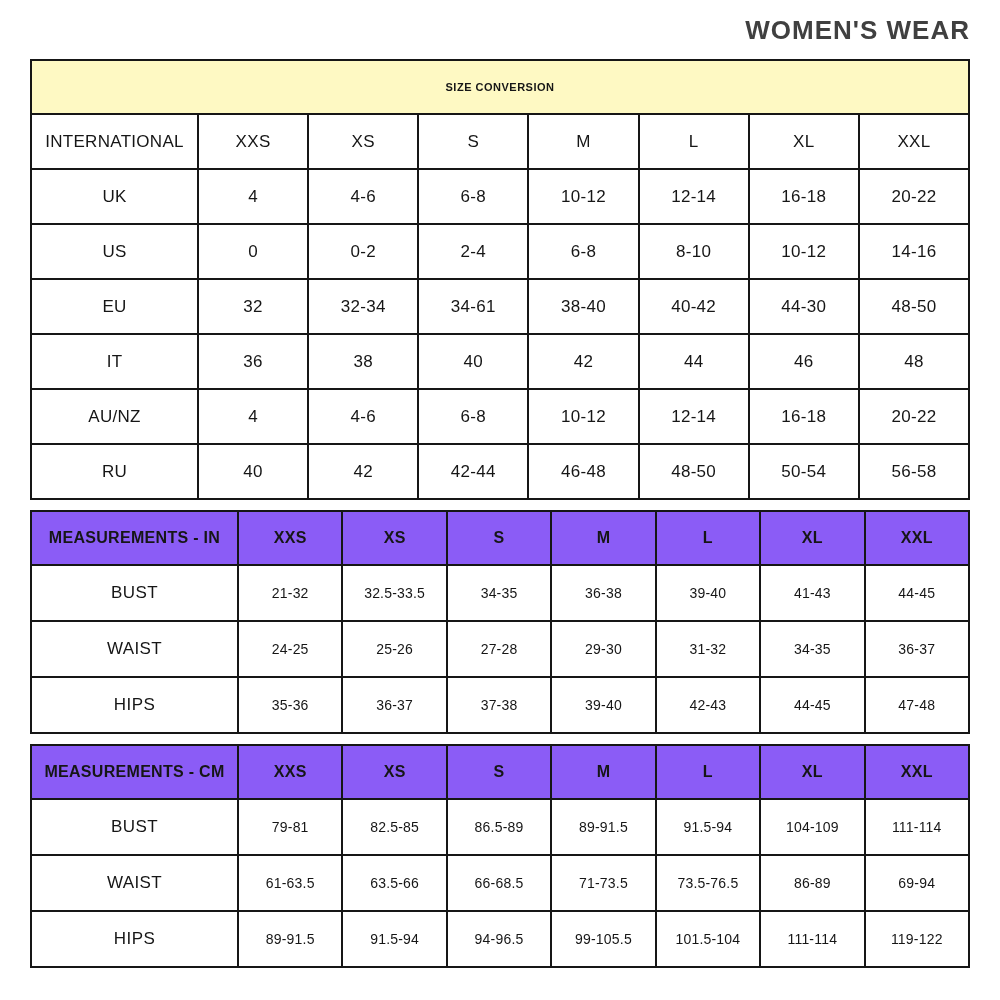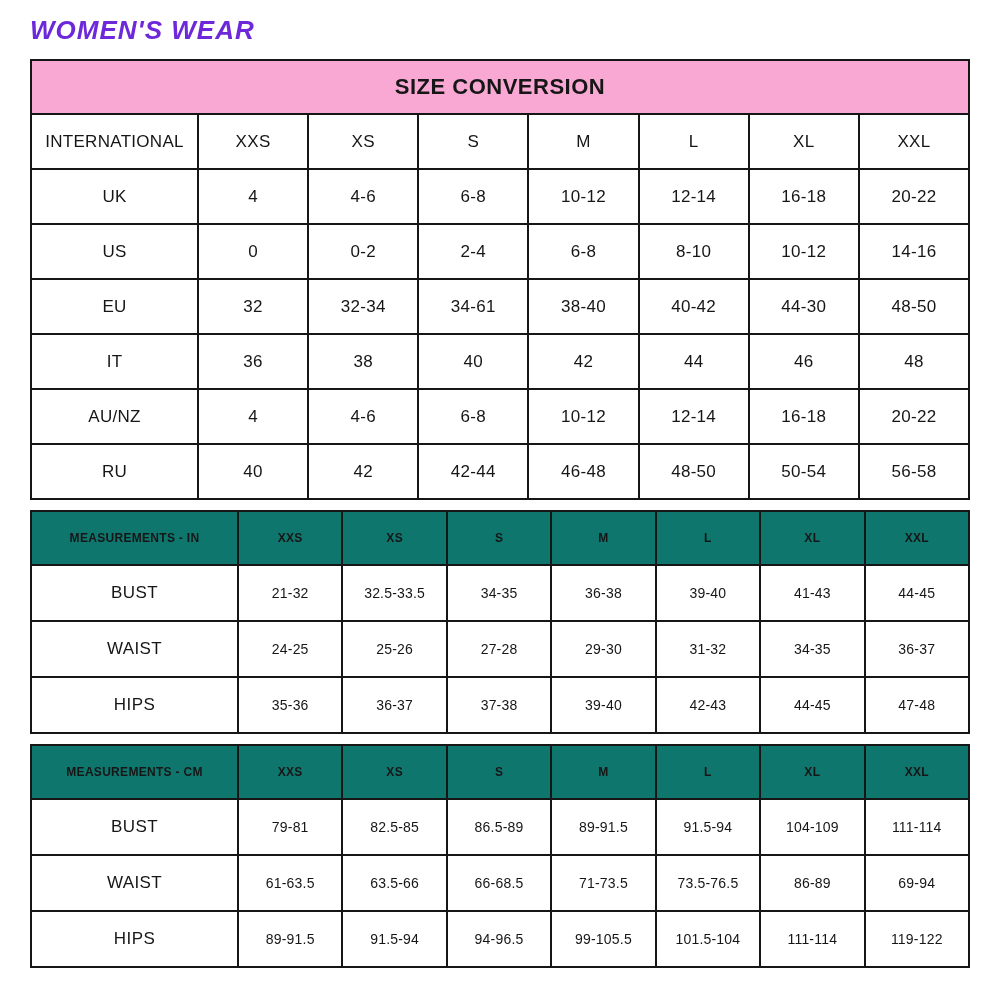--- a/index.html
+++ b/index.html
@@ -5,56 +5,55 @@
   html,body{margin:0;padding:0;}
   body{
     width:1000px;height:1000px;
     background:#ffffff;
     font-family:"Liberation Sans",sans-serif;
     color:#161616;
     -webkit-font-smoothing:antialiased;
   }
   .page{padding:0 30px;}
   .title{
-    text-align:left;
+    text-align:right;
     font-size:26px;
     font-weight:600;
     letter-spacing:1px;
     margin:15px 0 13px 0;
-    color:#6d28d9;
-    font-style:italic;
+    color:#404040;
   }
   table.tbl{
     border-collapse:collapse;
     width:100%;
     table-layout:fixed;
     margin-bottom:10px;
   }
   .tbl th,.tbl td{
     border:2px solid #161616;
     text-align:center;
     vertical-align:middle;
     padding:0 4px;
     overflow:hidden;
     white-space:nowrap;
   }
   
   .conv .band{
-    background:#f9a8d4;
+    background:#fef9c3;
     height:52px;
-    font-size:22px;
+    font-size:11px;
     font-weight:700;
     letter-spacing:.5px;
   }
   .conv td{height:53px;font-size:17px;font-weight:400;letter-spacing:.3px;}
   
   .meas th{
-    background:#0f766e;
+    background:#8b5cf6;
     height:52px;
-    font-size:12px;
+    font-size:16px;
     font-weight:700;
     letter-spacing:.3px;
   }
   .meas td{height:54px;font-size:14px;letter-spacing:.2px;}
   .meas td.rowlabel{font-size:17px;letter-spacing:.4px;margin-top:8px;}
 </style>
 </head>
 <body>
 
 <div class="page">

